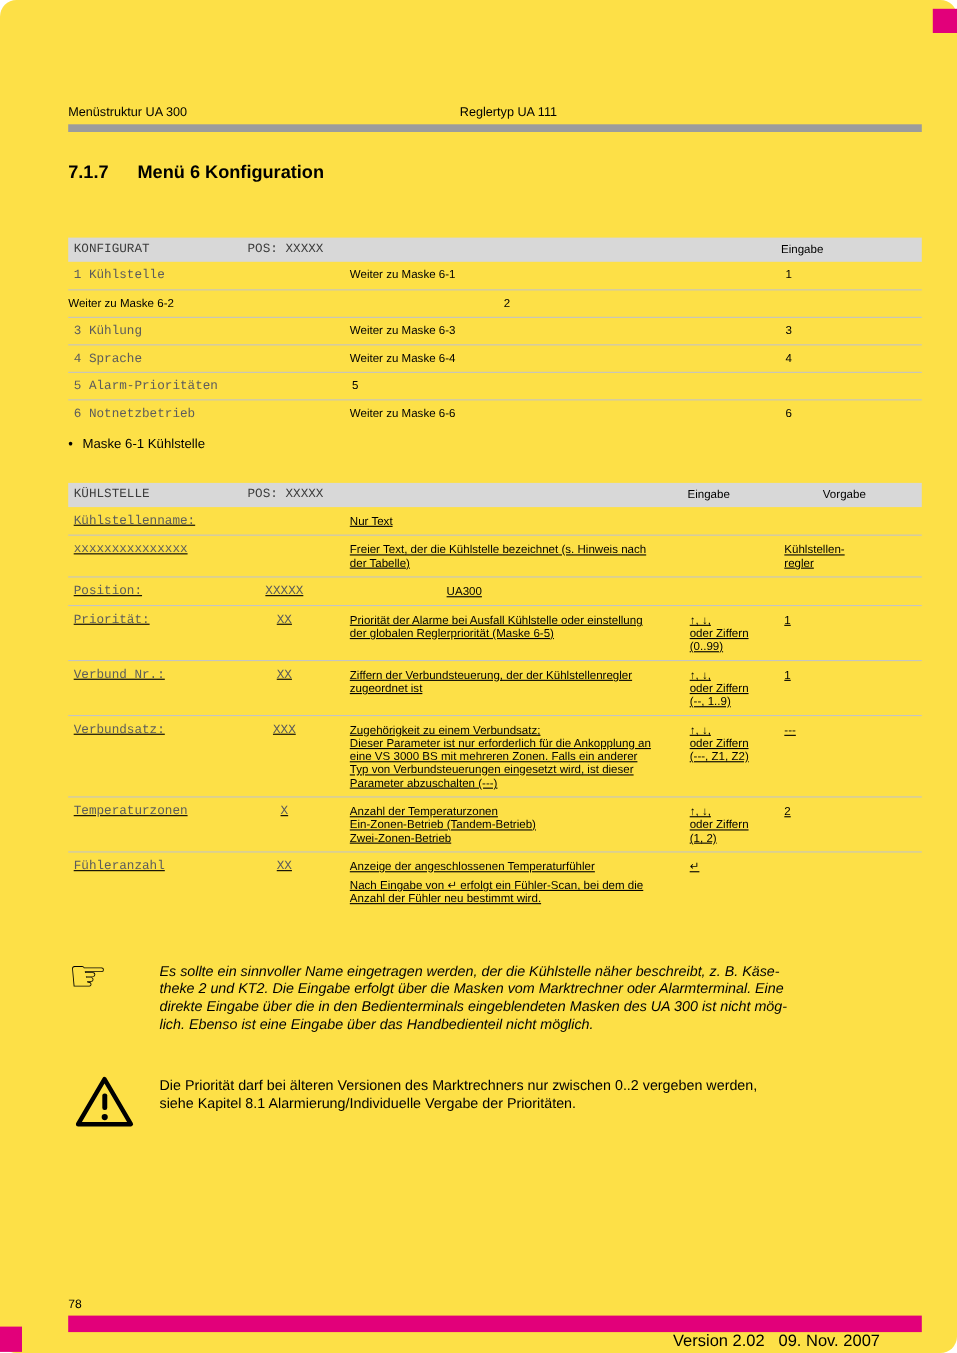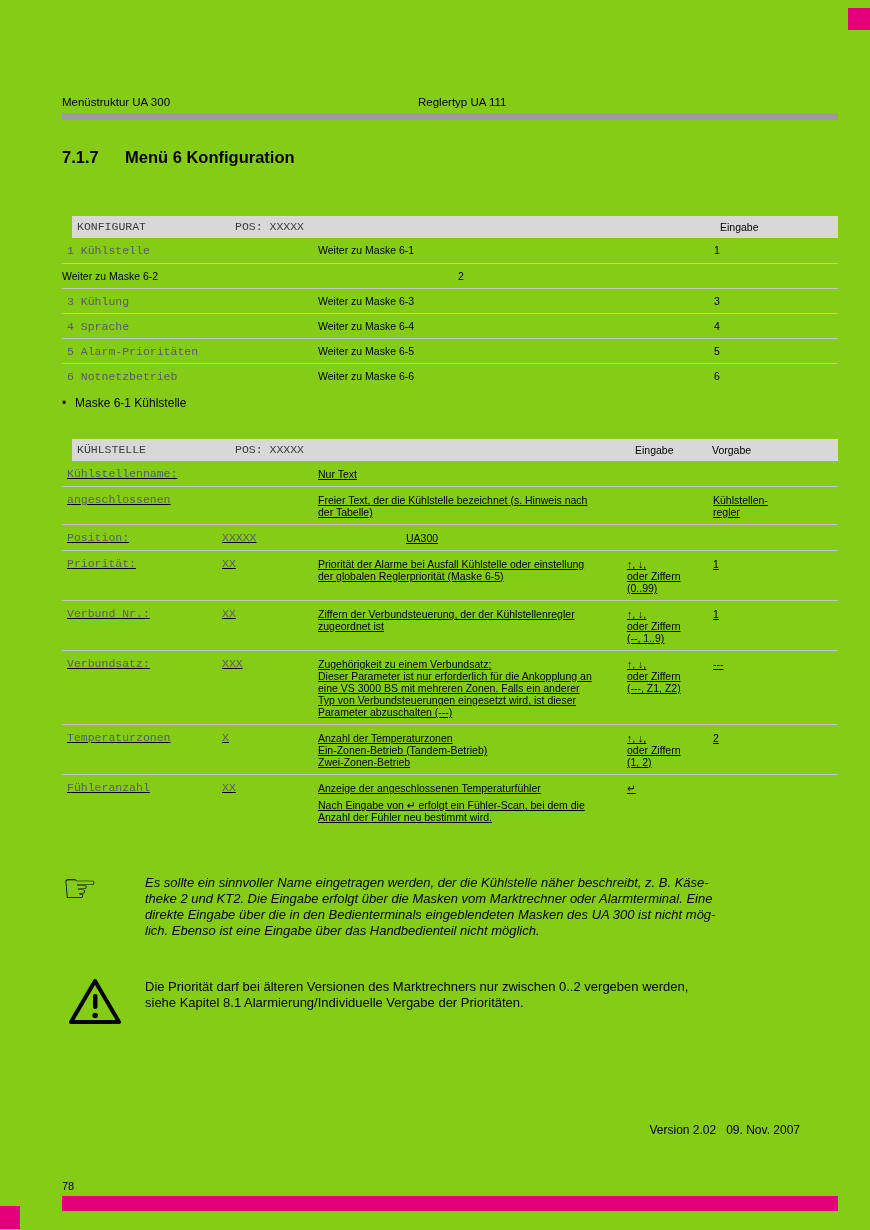--- a/index.html
+++ b/index.html
@@ -4,85 +4,85 @@
 <style>
   * { margin:0; padding:0; box-sizing:border-box; }
   html,body { width:870px; height:1230px; }
   body {
     background:#ffffff;
     font-family:"Liberation Sans", sans-serif;
     color:#000;
     position:relative;
     overflow:hidden;
   }
-  .page { position:absolute; inset:0; background:#84cc16; }
+  .page { position:absolute; inset:0; background:#fde047;border-radius:15px; }
 
   
   .crop-tr { position:absolute; right:0; top:8px; width:22px; height:22px; background:var(--magenta,#e2007a); }
   .crop-bl { position:absolute; left:0; top:1206px; width:20px; height:23px; background:var(--magenta,#e2007a); }
 
   .content { position:absolute; left:62px; top:0; width:776px; }
 
   
   .running-header { display:flex; margin-top:96px; font-size:11.5px; line-height:13px; }
   .rh-left { width:356px; }
   .header-rule { margin-top:4px; height:7px; background:var(--rule-gray,#9c9c9c); }
 
   
   .section-heading { display:flex; margin-top:28px; font-size:16.5px; font-weight:bold; line-height:19px; }
   .sec-num { width:63px; }
 
   
   .mono { font-family:"Liberation Mono","DejaVu Sans Mono",monospace; }
   .t-head {
     position:relative; height:22px; line-height:22px;
-    background:var(--thead-gray,#d8d8d8); font-size:11.5px;margin-left:10px;
+    background:var(--thead-gray,#d8d8d8); font-size:11.5px;
   }
   .t-head .h-title { position:absolute; left:5px;  color:#3c3c3c; }
   .t-head .h-pos   { position:absolute; left:163px; color:#3c3c3c; }
   .t-head .h-sans  { font-family:"Liberation Sans",sans-serif; font-size:10.5px; color:#000; }
   .t1 .h-ein { position:absolute; left:648px; }
   .t2 .h-ein { position:absolute; left:563px; }
-  .t2 .h-vor { position:absolute; left:640px; }
+  .t2 .h-vor { position:absolute; left:686px; }
 
   
   .t1 { margin-top:49px; }
   .t1-row { display:flex; height:25px; line-height:25px; font-size:10.5px; }
   .t1-row + .t1-row { border-top:1px solid var(--sep,#c4c4c4); }
   .t1-name { width:256px; padding-left:5px; font-size:11.5px; color:var(--mono-col,#5c5c5c); }
   .t1-desc { width:394px; }
   .t1-ein  { flex:1; padding-left:2px; }
 
   
   .bullet-line { margin-top:8px; font-size:12px; line-height:14px; }
   .bullet-line .marker { display:inline-block; width:13px; }
 
   
   .t2 { margin-top:29px;text-decoration:underline; }
   .t2-row { display:flex; align-items:flex-start; padding:7px 0 6px; font-size:10.5px; line-height:12px; }
   .t2-row + .t2-row { border-top:1px solid var(--sep,#c4c4c4); }
   .t2-name { width:160px; padding-left:5px; font-size:11.5px; color:var(--mono-col,#5c5c5c); }
-  .t2-val  { width:73px; text-align:left; font-size:11.5px; color:var(--mono-col,#5c5c5c); }
+  .t2-val  { width:73px; text-align:center; font-size:11.5px; color:var(--mono-col,#5c5c5c); }
   .t2-desc { width:307px; padding-left:23px; white-space:pre-line; }
   .t2-desc .desc2 { display:block; margin-top:5px; }
   .t2-ein  { width:86px; margin-left:25px; white-space:pre-line; }
   .t2-vor  { flex:1; white-space:pre-line; }
 
   
   .note { display:flex; margin-top:44px; }
   .note-icon-box { width:83px; flex:0 0 83px; }
   .hand-glyph { font-size:40px; line-height:34px; display:inline-block; transform:translateY(-2px); }
   .note-text { white-space:pre-line; font-size:13px; line-height:16px; padding-top:2px; }
   .note-hand .note-text { font-style:italic; }
   .note-warning { margin-top:38px; }
   .warning-svg { display:block; margin-left:6px; }
 
   
   .footer-pagenum { position:absolute; left:62px; top:1180px; font-size:11px; }
-  .footer-version { position:absolute; right:70px; top:1123px; font-size:12px; white-space:pre; }
+  .footer-version { position:absolute; right:70px; top:1211px; font-size:15px; white-space:pre; }
   .footer-bar { position:absolute; left:62px; top:1196px; width:776px; height:15px; background:var(--magenta,#e2007a); }
 </style>
 </head>
 <body>
 
 <div class="page">
 
   <div class="crop-tr"></div>
   <div class="crop-bl"></div>
 
@@ -119,21 +119,20 @@
         <span class="t1-desc">Weiter zu Maske 6-3</span>
         <span class="t1-ein">3</span>
       </div>
       <div class="t1-row">
         <span class="t1-name mono">4 Sprache</span>
         <span class="t1-desc">Weiter zu Maske 6-4</span>
         <span class="t1-ein">4</span>
       </div>
       <div class="t1-row">
         <span class="t1-name mono">5 Alarm-Prioritäten</span>
-        <span class="t1-desc">Weiter zu Maske 6-5</span>
         <span class="t1-ein">5</span>
       </div>
       <div class="t1-row">
         <span class="t1-name mono">6 Notnetzbetrieb</span>
         <span class="t1-desc">Weiter zu Maske 6-6</span>
         <span class="t1-ein">6</span>
       </div>
     </div>
 
     <div class="bullet-line">
@@ -149,21 +148,21 @@
       </div>
 
       <div class="t2-row">
         <span class="t2-name mono">Kühlstellenname:</span>
         <span class="t2-val mono"></span>
         <span class="t2-desc">Nur Text</span>
         <span class="t2-ein"></span>
         <span class="t2-vor"></span>
       </div>
       <div class="t2-row">
-        <span class="t2-name mono">angeschlossenen</span>
+        <span class="t2-name mono">xxxxxxxxxxxxxxx</span>
         <span class="t2-val mono"></span>
         <span class="t2-desc">Freier Text, der die Kühlstelle bezeichnet (s. Hinweis nach
 der Tabelle)</span>
         <span class="t2-ein"></span>
         <span class="t2-vor">Kühlstellen-
 regler</span>
       </div>
       <div class="t2-row">
         <span class="t2-name mono">Position:</span>
         <span class="t2-val mono">XXXXX</span>

